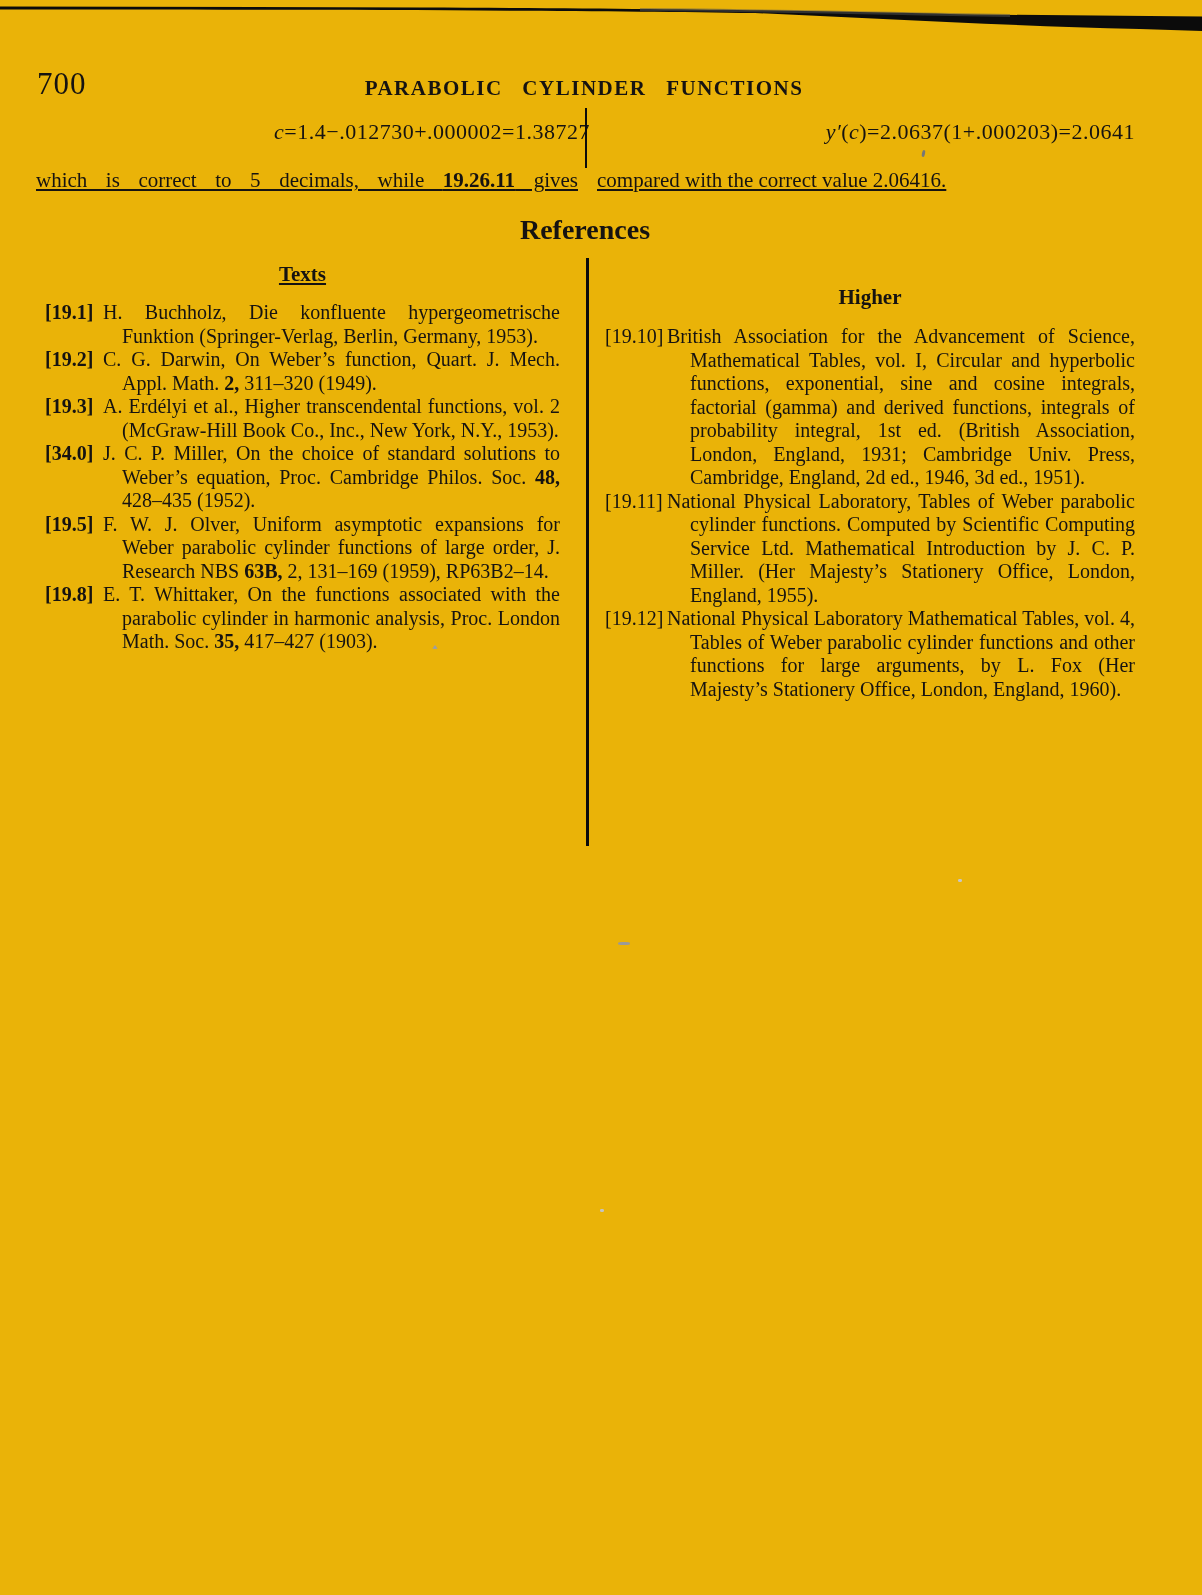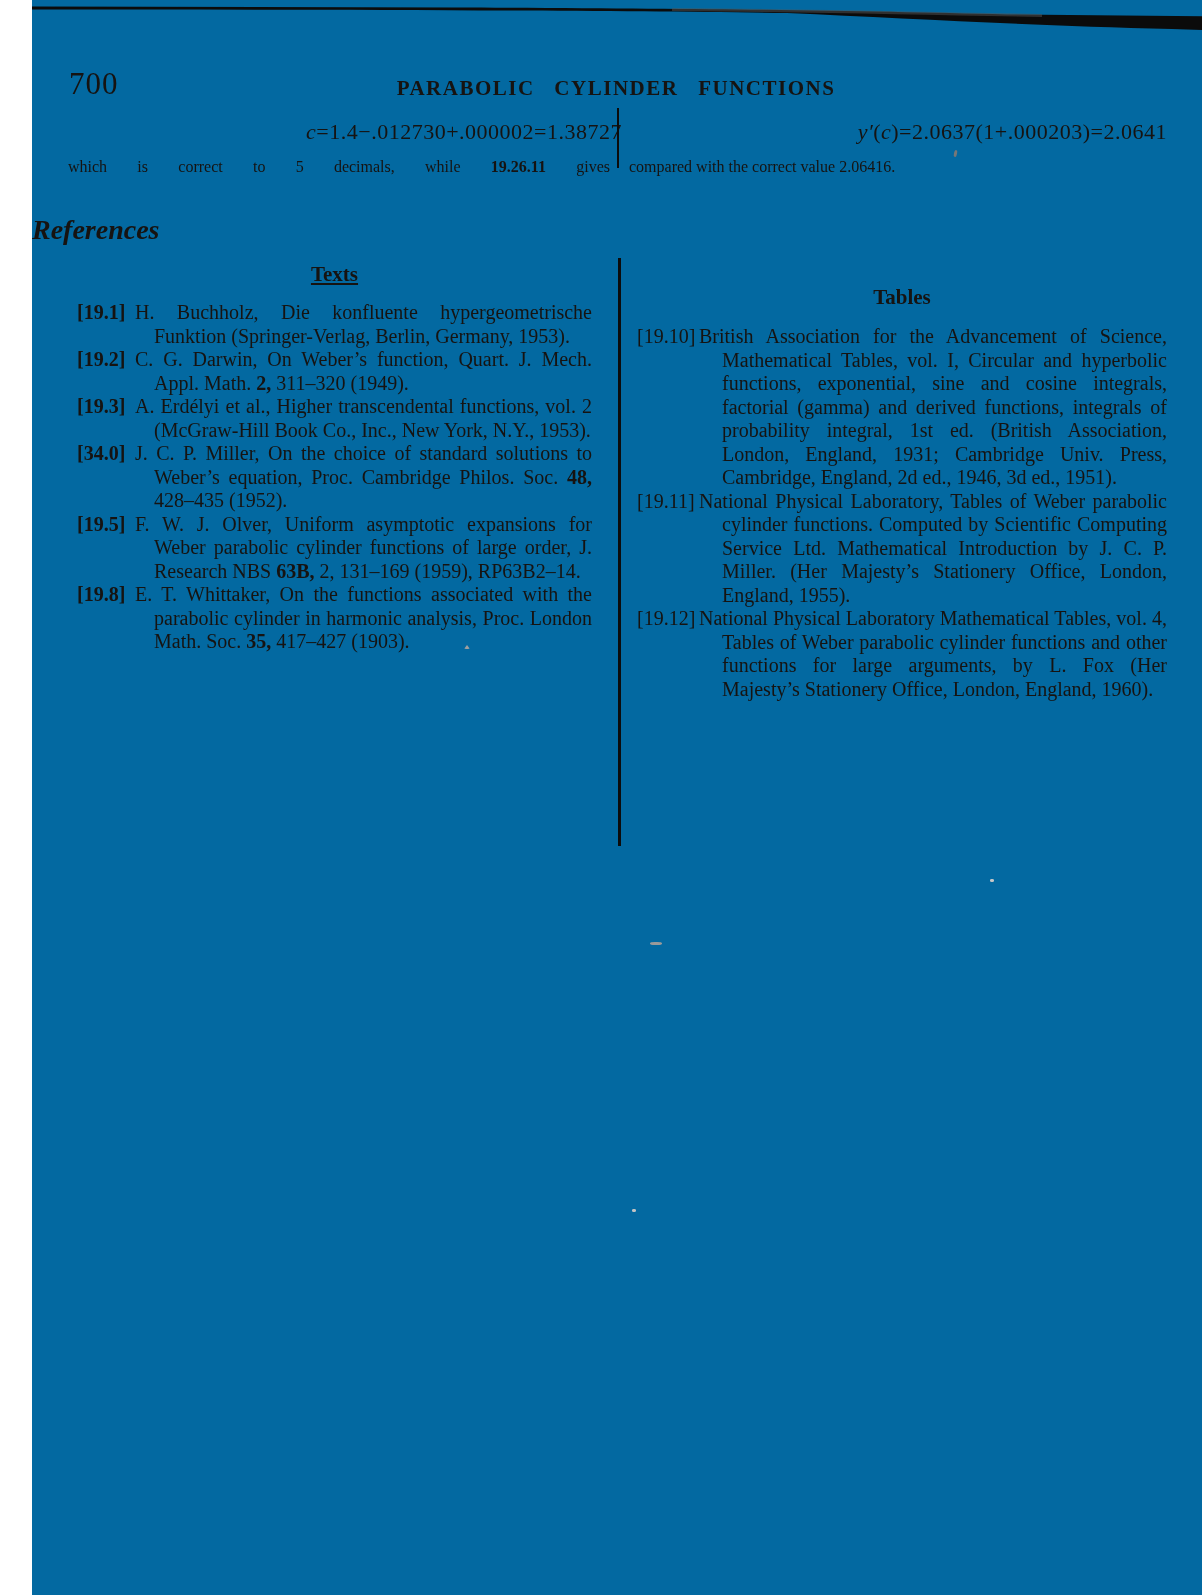--- a/index.html
+++ b/index.html
@@ -6,22 +6,21 @@
   body {
     width:1202px; height:1595px;
     background:#ffffff;
     position:relative;
     font-family:"Liberation Serif","DejaVu Serif",serif;
     color:#161311;
     overflow:hidden;
   }
   .page {
     position:absolute; inset:0;
-    background:#0369a1;
-    margin-left:32px;
+    background:#eab308;
   }
   
   .scan-edge { position:absolute; top:0; left:0; }
 
   .page-number {
     position:absolute; left:37px; top:66px;
     font-size:31px; letter-spacing:1px;
   }
   .running-head {
     position:absolute; left:0; top:76px; width:1168px;
@@ -32,33 +31,33 @@
 
   .eq {
     position:absolute; top:119px;
     font-size:22px; letter-spacing:.5px;
     text-align:right; white-space:nowrap;
   }
   .eq-left  { left:80px;  width:510px; }
   .eq-right { left:597px; width:538px; }
 
   .intro-line {
-    position:absolute; top:154px;
-    font-size:16px; line-height:26px;
+    position:absolute; top:167px;
+    font-size:21px; line-height:26px;text-decoration:underline;
   }
   .intro-left  { left:36px;  width:542px; text-align:justify; text-align-last:justify; }
   .intro-right { left:597px; width:538px; }
 
   .rule { position:absolute; background:#0c0c0c; }
   .eq-divider  { left:585px; top:108px; width:2px;  height:60px; }
   .col-divider { left:586px; top:258px; width:3px;  height:588px; }
 
   .refs-title {
     position:absolute; left:0; top:214px; width:1170px;
-    text-align:left; font-size:28px; font-weight:bold;font-style:italic;
+    text-align:center; font-size:28px; font-weight:bold;
   }
 
   .refcol { position:absolute; font-size:20px; line-height:23.5px; }
   .refcol-left  { left:45px;  top:262px; width:515px; }
   .refcol-right { left:605px; top:269px; width:530px; }
 
   .col-heading {
     text-align:center; font-weight:bold; font-size:21px;
     line-height:24px;
   }
@@ -111,21 +110,21 @@
         <div class="ref"><span class="ref-label">[19.1]</span><span>H. Buchholz, Die konfluente hypergeometrische Funktion (Springer-Verlag, Berlin, Germany, 1953).</span></div>
         <div class="ref"><span class="ref-label">[19.2]</span><span>C. G. Darwin, On Weber’s function, Quart. J. Mech. Appl. Math. </span><span class="b">2,</span><span> 311–320 (1949).</span></div>
         <div class="ref"><span class="ref-label">[19.3]</span><span>A. Erdélyi et al., Higher transcendental functions, vol. 2 (McGraw-Hill Book Co., Inc., New York, N.Y., 1953).</span></div>
         <div class="ref"><span class="ref-label">[34.0]</span><span>J. C. P. Miller, On the choice of standard solutions to Weber’s equation, Proc. Cambridge Philos. Soc. </span><span class="b">48,</span><span> 428–435 (1952).</span></div>
         <div class="ref"><span class="ref-label">[19.5]</span><span>F. W. J. Olver, Uniform asymptotic expansions for Weber parabolic cylinder functions of large order, J. Research NBS </span><span class="b">63B,</span><span> 2, 131–169 (1959), RP63B2–14.</span></div>
         <div class="ref"><span class="ref-label">[19.8]</span><span>E. T. Whittaker, On the functions associated with the parabolic cylinder in harmonic analysis, Proc. London Math. Soc. </span><span class="b">35,</span><span> 417–427 (1903).</span></div>
       </div>
   </div>
 
   <div class="refcol refcol-right">
-    <div class="col-heading">Tables</div>
+    <div class="col-heading">Higher</div>
     <div>
         <div class="ref"><span class="ref-label">[19.10]</span><span>British Association for the Advancement of Science, Mathematical Tables, vol. I, Circular and hyperbolic functions, exponential, sine and cosine integrals, factorial (gamma) and derived functions, integrals of probability integral, 1st ed. (British Association, London, England, 1931; Cambridge Univ. Press, Cambridge, England, 2d ed., 1946, 3d ed., 1951).</span></div>
         <div class="ref"><span class="ref-label">[19.11]</span><span>National Physical Laboratory, Tables of Weber parabolic cylinder functions. Computed by Scientific Computing Service Ltd.  Mathematical Introduction by J. C. P. Miller. (Her Majesty’s Stationery Office, London, England, 1955).</span></div>
         <div class="ref"><span class="ref-label">[19.12]</span><span>National Physical Laboratory Mathematical Tables, vol. 4, Tables of Weber parabolic cylinder functions and other functions for large arguments, by L. Fox (Her Majesty’s Stationery Office, London, England, 1960).</span></div>
       </div>
   </div>
 
   <div class="speck speck-1"></div>
   <div class="speck speck-2"></div>
   <div class="speck speck-3"></div>

